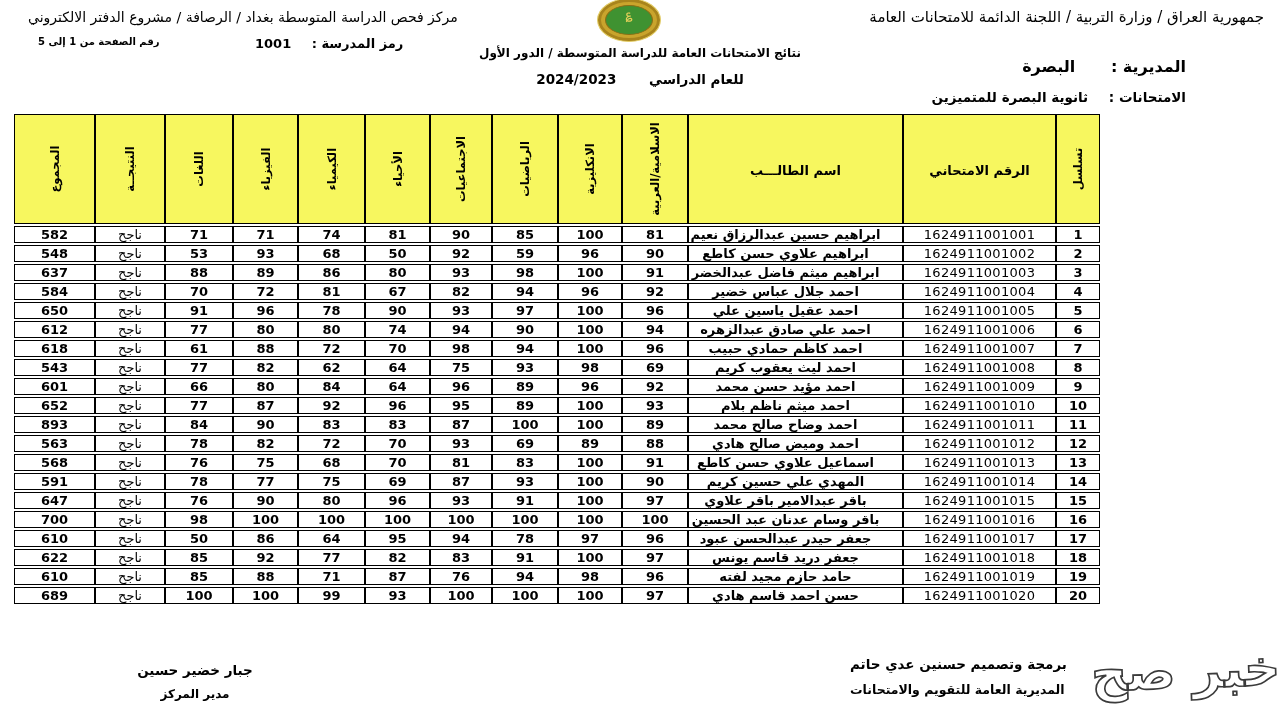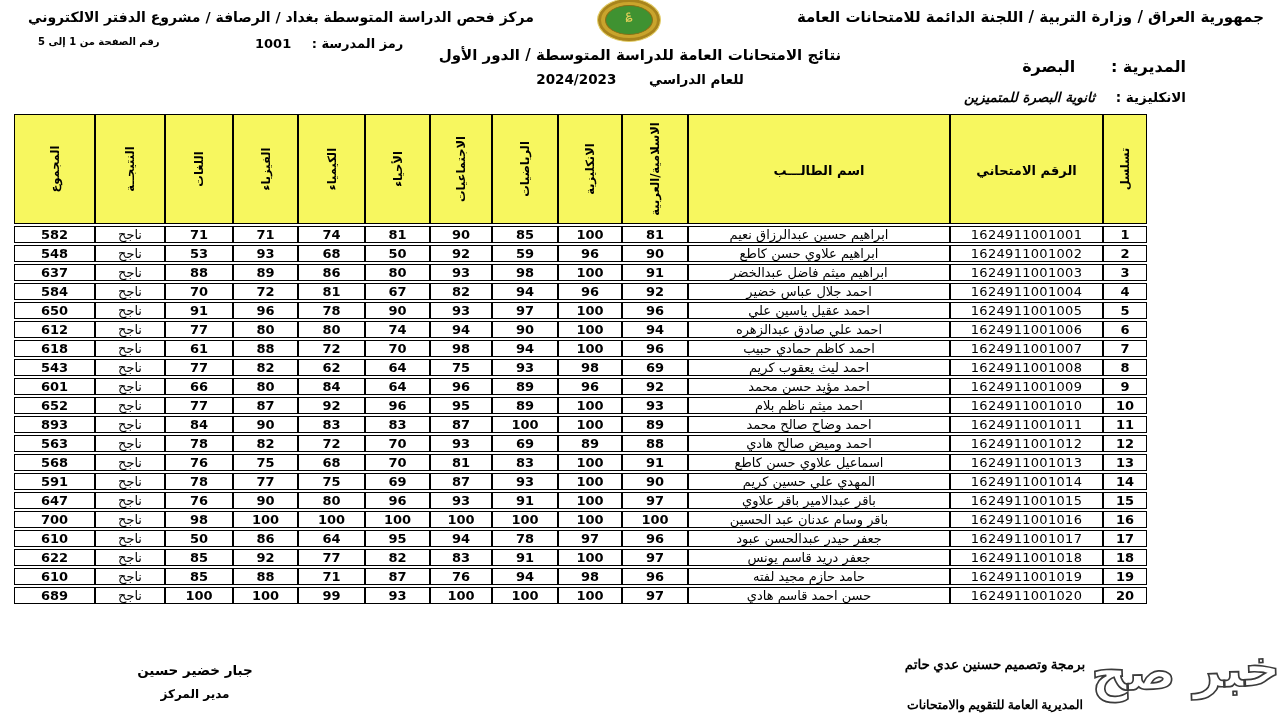--- a/index.html
+++ b/index.html
@@ -3,32 +3,32 @@
 <meta charset="utf-8">
 <style>
   * { margin:0; padding:0; box-sizing:border-box; }
   html,body { background:#e8e8e8; }
   .page {
     position:relative; width:1280px; height:720px; background:#ffffff;
     font-family:"DejaVu Sans", sans-serif; color:#000; overflow:hidden;
     margin:0 auto;
   }
   
-  .hdr-org     { position:absolute; right:16px; top:8px;  font-size:15px; font-weight:bold; direction:rtl;margin-left:36px; }
-  .hdr-center  { position:absolute; left:28px;  top:9px;  font-size:14px; font-weight:bold; direction:rtl; }
+  .hdr-org     { position:absolute; right:16px; top:8px;  font-size:15px; font-weight:normal; direction:rtl;margin-left:36px; }
+  .hdr-center  { position:absolute; left:28px;  top:9px;  font-size:14px; font-weight:normal; direction:rtl; }
   .hdr-code    { position:absolute; left:255px; top:36px; font-size:13px; font-weight:bold; direction:rtl; }
   .hdr-code .val { margin-right:16px; }
   .hdr-pages   { position:absolute; left:38px;  top:36px; font-size:10px; font-weight:bold; direction:rtl; }
-  .hdr-title   { position:absolute; left:320px; width:640px; top:46px; text-align:center; font-size:15px; font-weight:bold; direction:rtl; }
+  .hdr-title   { position:absolute; left:320px; width:640px; top:46px; text-align:center; font-size:12px; font-weight:bold; direction:rtl; }
   .hdr-year    { position:absolute; left:320px; width:640px; top:71px; text-align:center; font-size:13.5px; font-weight:bold; direction:rtl; }
   .hdr-year .val { margin-right:28px; letter-spacing:.5px; }
   .hdr-dir     { position:absolute; right:94px; top:57px; font-size:16px; font-weight:bold; direction:rtl; }
   .hdr-dir .val { margin-right:30px; }
   .hdr-school  { position:absolute; right:94px; top:89px; font-size:13.5px; font-weight:bold; direction:rtl; }
-  .hdr-school .val { margin-right:16px;font-style:italic; }
+  .hdr-school .val { margin-right:16px; }
   
   .emblem { position:absolute; left:597px; top:-2px; width:64px; height:44px;
             border-radius:50%; background:#c9a42c; border:1.5px solid #e2cd6a;
             box-shadow: inset 0 0 0 3px #a8841c; }
   .emblem .inner { position:absolute; left:7px; top:6px; right:7px; bottom:6px;
             border-radius:50%; background:#3f9231; border:1px solid #8a6d14; }
   .emblem .mark { position:absolute; left:0; right:0; top:9px; text-align:center;
             font-size:12px; color:#e8d05a; line-height:12px; }
   
   .tbl-wrap { position:absolute; left:14px; top:112px; }
@@ -39,47 +39,47 @@
     font-weight:bold; vertical-align:middle; text-align:center;
   }
   th .hor { font-size:13px; font-weight:bold; }
   th .rot { position:absolute; top:50%; left:50%; transform:translate(-50%,-50%) rotate(-90deg);
             white-space:nowrap; font-size:11.5px; font-weight:bold; }
   table.results td { background:#fff; height:17px; text-align:center; vertical-align:middle;
                      font-size:13px; line-height:15px; }
   
   .k-serial        { width:44px;  }
   .k-exam_no       { width:153px; }
-  .k-name          { width:262px; }
+  .k-name          { width:215px; }
   .k-islamic_arabic{ width:66px;  }
   .k-english       { width:64px;  }
   .k-math          { width:66px;  }
   .k-social        { width:62px;  }
   .k-biology       { width:65px;  }
   .k-chemistry     { width:67px;  }
   .k-physics       { width:65px;  }
   .k-languages     { width:68px;  }
   .k-result        { width:70px;  }
   .k-total         { width:81px;  }
   
   td.k-serial   { font-size:12.5px; font-weight:bold; }
   td.k-exam_no  { font-size:13.5px; font-weight:normal; letter-spacing:.3px; }
-  td.k-name     { font-size:12.5px; font-weight:normal; text-align:right; padding-right:20px;margin-left:10px; }
+  td.k-name     { font-size:12.5px; font-weight:bold; text-align:right; padding-right:20px;margin-left:10px; }
   td.k-islamic_arabic, td.k-english, td.k-math, td.k-social,
   td.k-biology, td.k-chemistry, td.k-physics, td.k-languages
                 { font-size:14px; font-weight:bold; }
   td.k-result   { font-size:11px; font-weight:normal; }
   td.k-total    { font-size:12px; font-weight:bold; }
   
   .foot-left  { position:absolute; left:100px; top:662px; width:190px; text-align:center; }
   .foot-left .name  { font-size:13.5px; font-weight:bold; }
   .foot-left .title { font-size:12px;  font-weight:bold; margin-top:9px; }
-  .foot-right { position:absolute; right:140px; top:656px; width:290px; text-align:center; direction:rtl;font-family:Liberation Serif, serif; }
+  .foot-right { position:absolute; right:140px; top:656px; width:290px; text-align:left; direction:rtl; }
   .foot-right .credit { font-size:13.5px; font-weight:bold; }
-  .foot-right .org    { font-size:12.5px; font-weight:bold; margin-top:24px; }
+  .foot-right .org    { font-size:12.5px; font-weight:bold; margin-top:10px; }
   .watermark {
     position:absolute; right:0px; top:642px; direction:rtl;
     font-size:50px; font-weight:bold; letter-spacing:3px;
     color:rgba(255,255,255,0.2);
     -webkit-text-stroke:1.7px #3b3b3b;
     transform:rotate(-2deg); z-index:5; white-space:nowrap;
   }
 </style>
 </head>
 <body>
@@ -104,21 +104,21 @@
   <div class="hdr-year">
     <span>للعام الدراسي</span>
     <span class="val">2024/2023</span>
   </div>
 
   <div class="hdr-dir">
     <span>المديرية :</span>
     <span class="val">البصرة</span>
   </div>
   <div class="hdr-school">
-    <span>الانكليزية :</span>
+    <span>الامتحانات :</span>
     <span class="val">ثانوية البصرة للمتميزين</span>
   </div>
 
   <div class="tbl-wrap">
     <table class="results" id="results-table">
       <thead>
           <tr id="hdr-row">
             <th class="k-serial">
               <span class="rot">تسلسل</span>
             </th>

